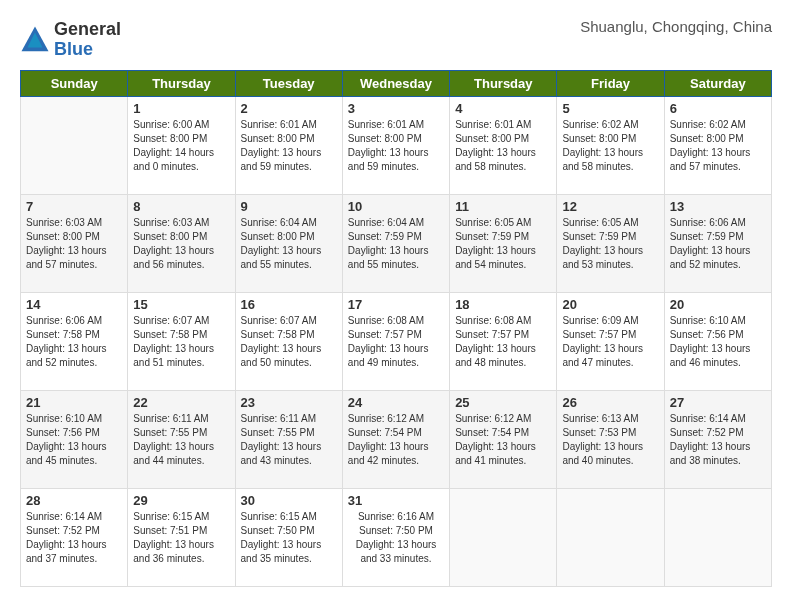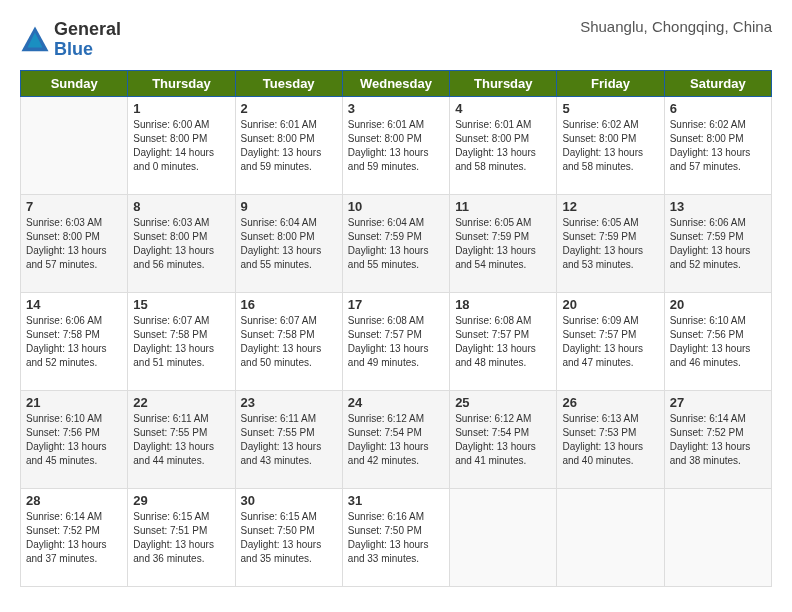--- a/index.html
+++ b/index.html
@@ -344,21 +344,21 @@
           </td>
           <td>
             <span class="day-number">30</span>
             <div class="day-info" style="white-space: pre-line;">Sunrise: 6:15 AM
 Sunset: 7:50 PM
 Daylight: 13 hours
 and 35 minutes.</div>
           </td>
           <td>
             <span class="day-number">31</span>
-            <div class="day-info" style="white-space: pre-line;">Sunrise: 6:16 AM
+            <div class="day-info" style="white-space: pre-line; text-align: center;">Sunrise: 6:16 AM
 Sunset: 7:50 PM
 Daylight: 13 hours
 and 33 minutes.</div>
           </td>
           <td class="empty-cell"></td>
           <td class="empty-cell"></td>
           <td class="empty-cell"></td>
         </tr>
       </tbody>
   </table>

